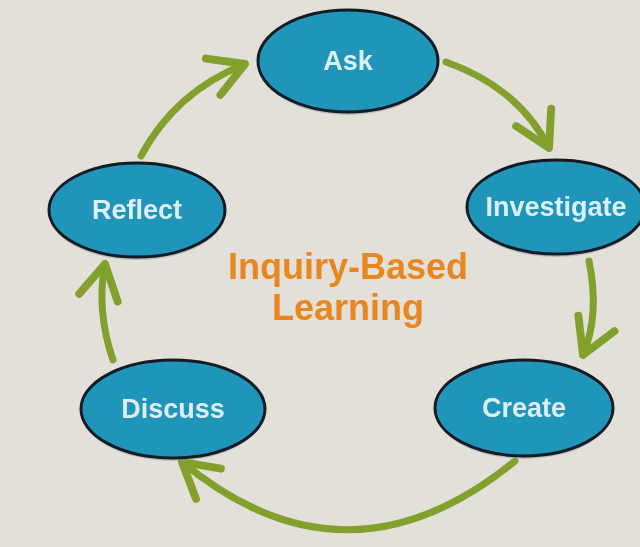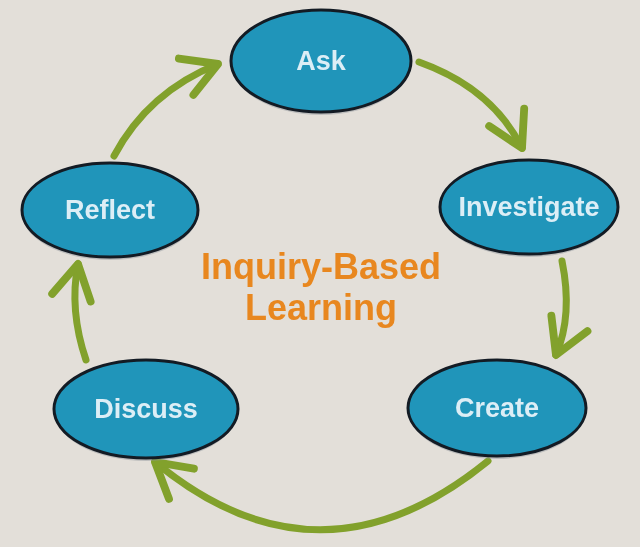--- a/index.html
+++ b/index.html
@@ -11,21 +11,21 @@
     --arrow:#82a12c;
     --background:#e3dfd9;
   }
   html,body{margin:0;padding:0;}
   body{
     width:640px;height:547px;
     background:var(--background);
     font-family:"Liberation Sans", sans-serif;
     overflow:hidden;
   }
-  .stage{position:relative;width:588px;height:547px;}
+  .stage{position:relative;width:588px;height:547px;padding-left:27px;}
   svg{display:block;width:640px;height:547px;}
   .node-shadow{fill:var(--node-shadow);opacity:.45;}
   .node-ellipse{fill:var(--node-fill);stroke:var(--node-border);stroke-width:3;}
   .node-label{
     fill:var(--node-text);
     font-family:"Liberation Sans", sans-serif;
     font-size:27px;font-weight:bold;
     text-anchor:middle;dominant-baseline:middle;
   }
   .arrow-path{

